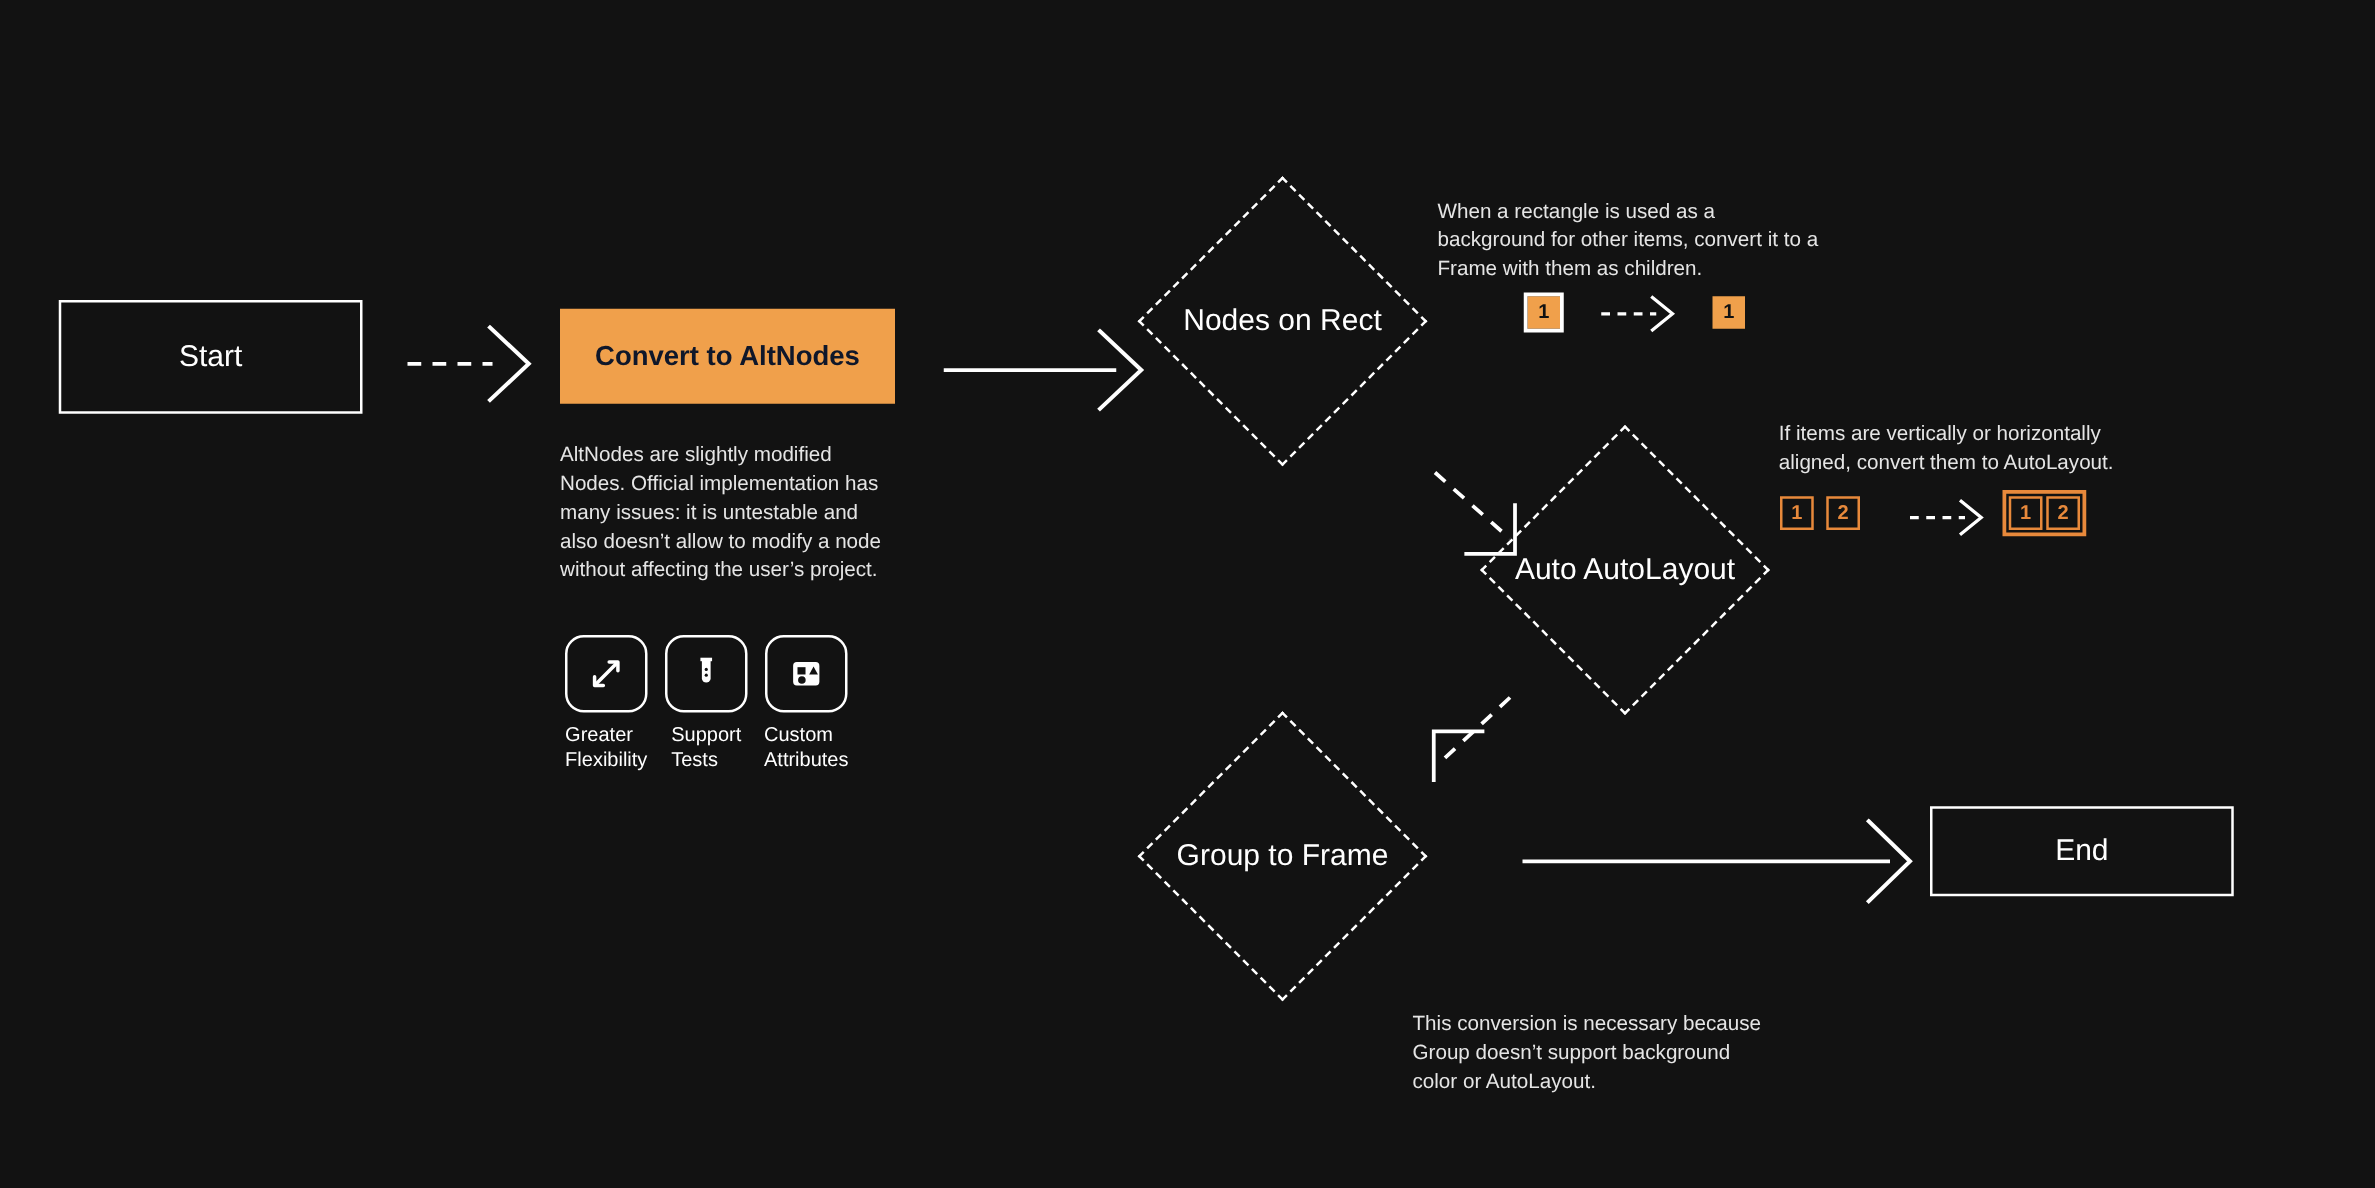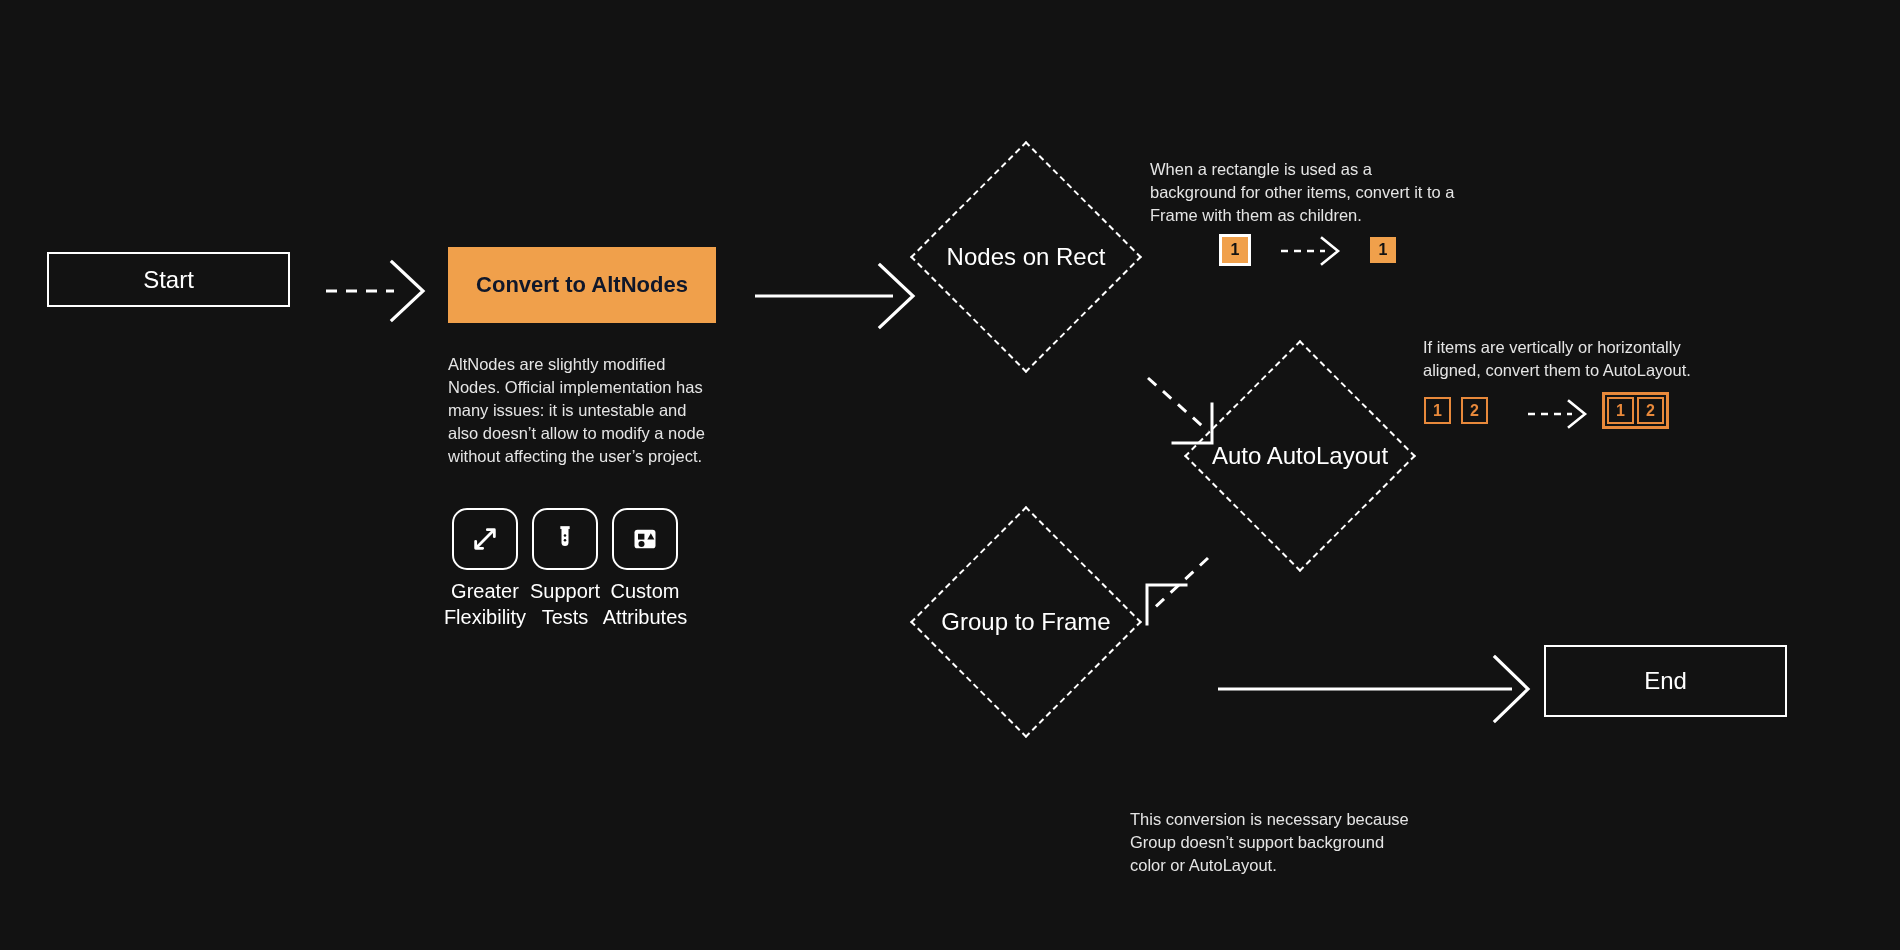--- a/index.html
+++ b/index.html
@@ -19,21 +19,21 @@
   }
 
   
   .term-box {
     position: absolute;
     border: 2px solid #ffffff;
     background: #121212;
     display: flex; align-items: center; justify-content: center;
     color: #ffffff; font-size: 24px;
   }
-  #start-box { left: 47px; top: 252px; width: 243px; height: 55px; }
+  #start-box { left: 47px; top: 240px; width: 243px; height: 91px; }
   #end-box   { left: 1544px; top: 645px; width: 243px; height: 72px; }
 
   
   #convert-box {
     position: absolute; left: 448px; top: 247px; width: 268px; height: 76px;
     background: #F0A04B;
     display: flex; align-items: center; justify-content: center;
     color: #0f172a; font-size: 22px; font-weight: bold;
   }
 
@@ -47,37 +47,37 @@
   #features {
     position: absolute; left: 452px; top: 508px;
     display: flex; gap: 14px; align-items: flex-start;
   }
   .feature { width: 66px; display: flex; flex-direction: column; align-items: center; }
   .feature-card {
     width: 66px; height: 62px; border: 2px solid #ffffff; border-radius: 15px;
     background: #121212; display: flex; align-items: center; justify-content: center;
   }
   .feature-label {
-    margin-top: 9px; color: #ffffff; font-size: 20px; line-height: 1.28;
-    text-align: center; white-space: pre-line;
+    margin-top: 9px; color: #ffffff; font-size: 16px; line-height: 1.28;
+    white-space: pre-line;
   }
 
   
   .diamond-wrap { position: absolute; }
   .diamond-shape {
     position: absolute; left: 0; top: 0; width: 100%; height: 100%;
     border: 2px dashed #ffffff; transform: rotate(45deg);
   }
   .diamond-label {
     position: absolute; left: 50%; top: 50%; transform: translate(-50%, -50%);
     color: #ffffff; font-size: 24px; white-space: nowrap;
   }
   #nodes-on-rect { left: 944px; top: 175px; width: 164px; height: 164px; }
   #auto-autolayout { left: 1218px; top: 374px; width: 164px; height: 164px; }
-  #group-to-frame { left: 944px; top: 540px; width: 164px; height: 164px; }
+  #group-to-frame { left: 944px; top: 603px; width: 164px; height: 164px; }
 
   
   #rect-note  { left: 1150px; top: 158px; width: 312px; }
   #align-note { left: 1400px; top: 336px; width: 320px; margin-left: 23px; }
   #group-note { left: 1130px; top: 768px; width: 290px; margin-top: 40px; }
 
   
   .badge-row {
     position: absolute; display: flex; align-items: center; gap: 0;
   }

